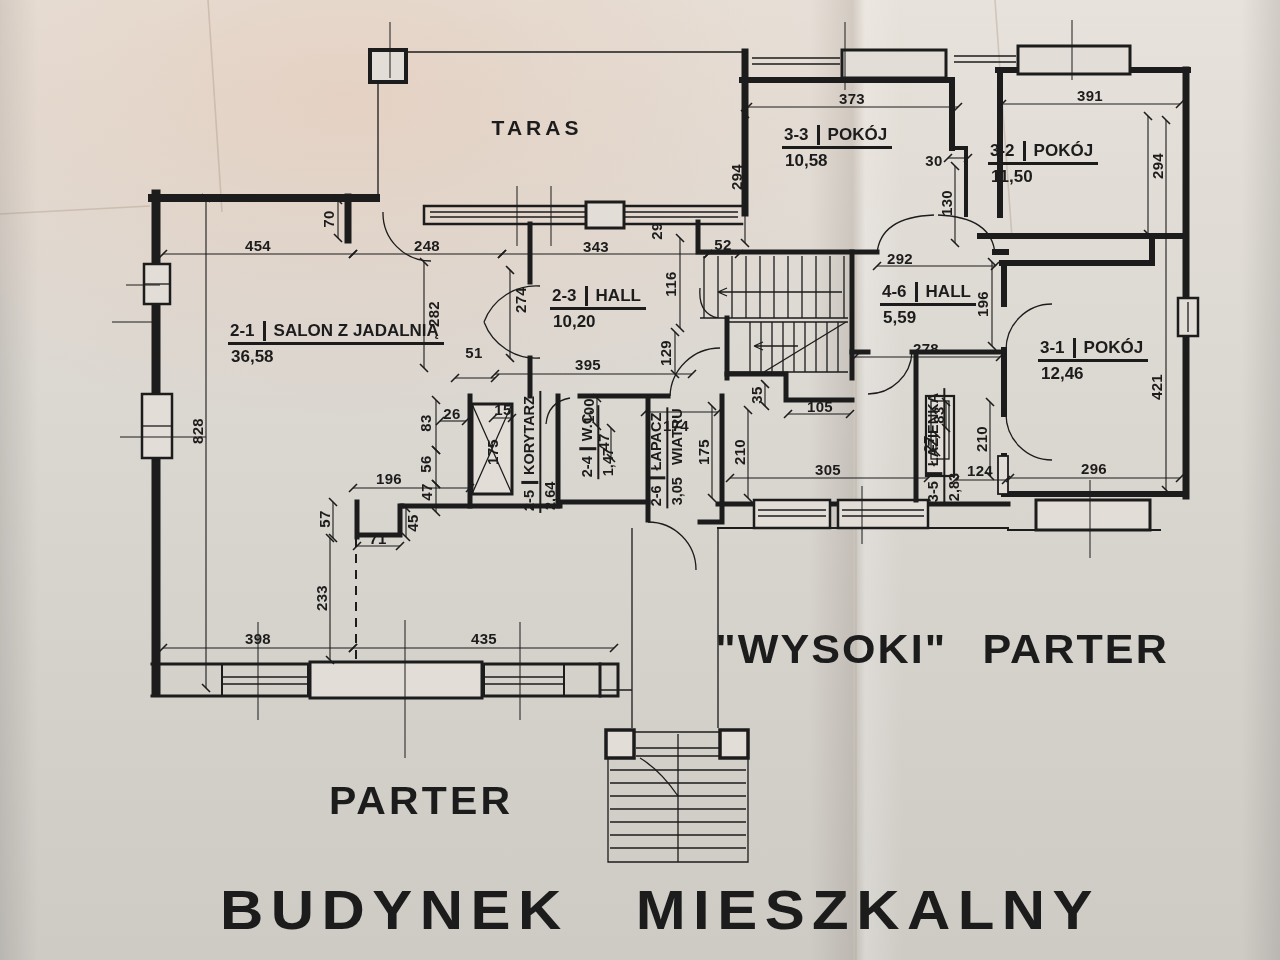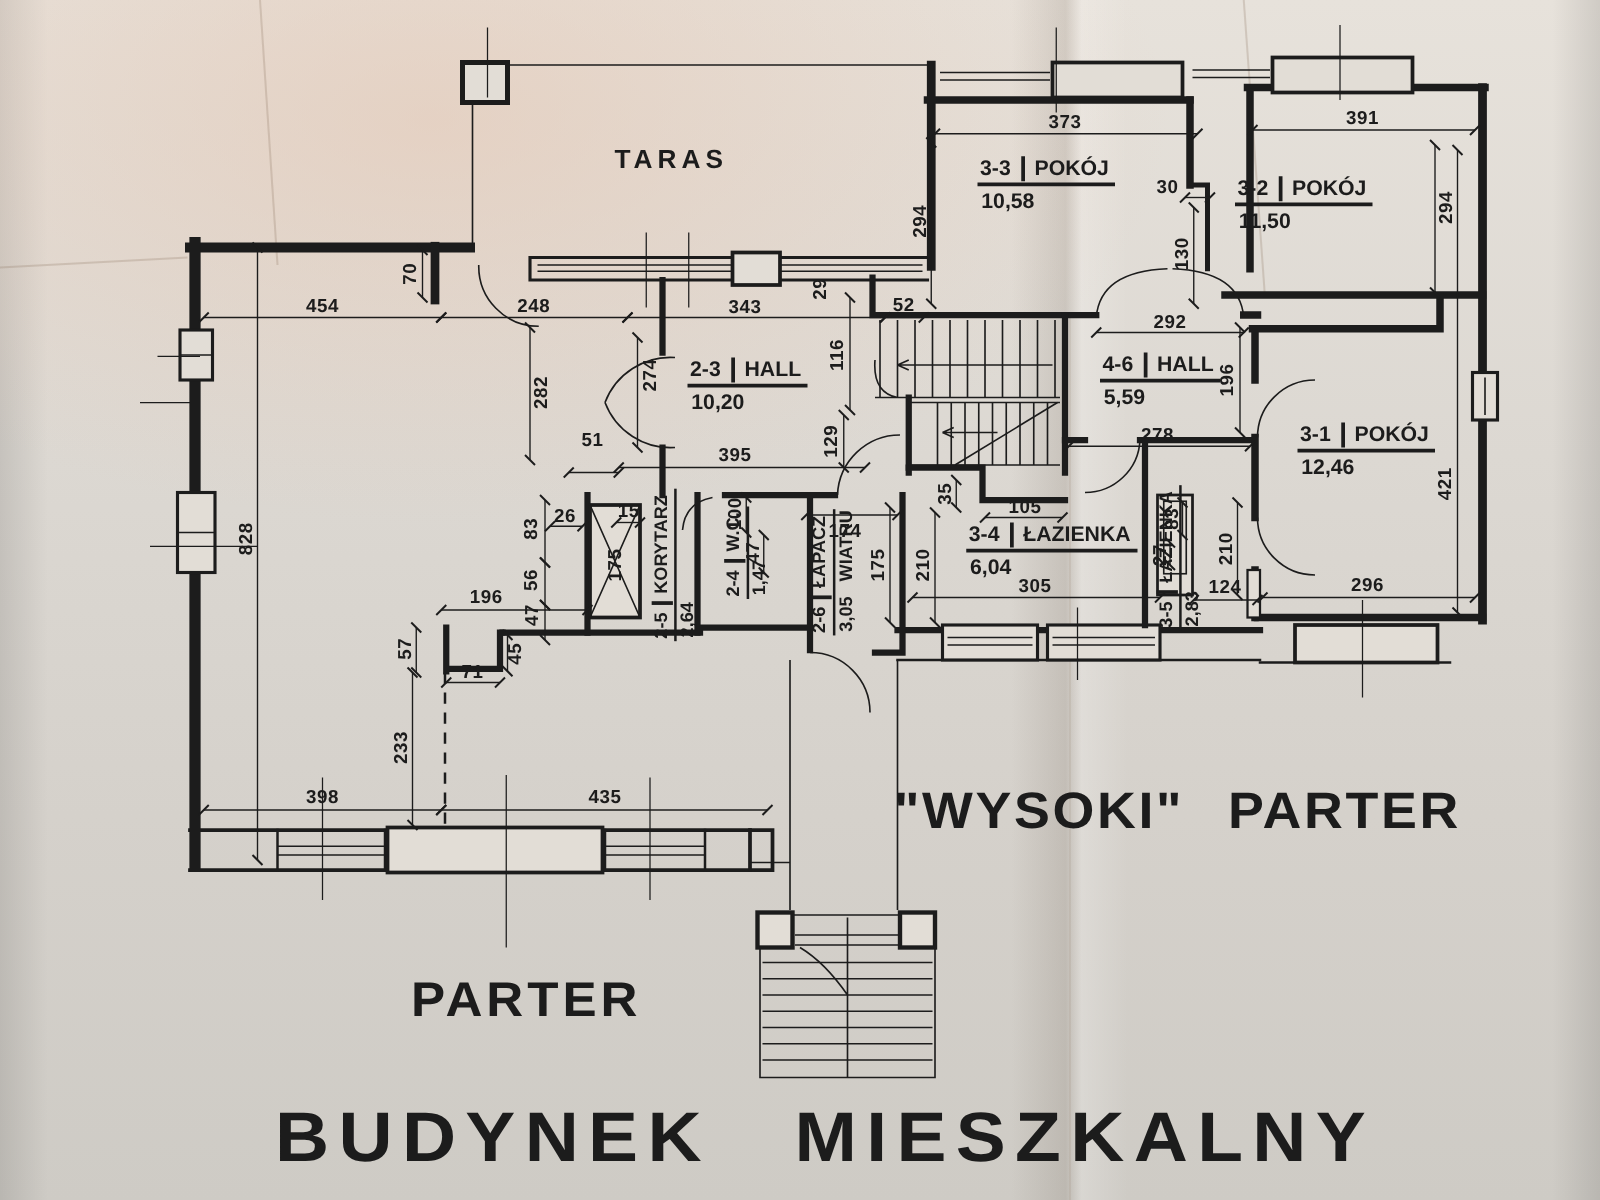--- a/index.html
+++ b/index.html
@@ -223,20 +223,28 @@
         <path class="dl" d="M353 648 H614"></path>
     <path class="dl" d="M206 198 V688"></path>
   </g>
 </svg>
 
 <div class="caption cap-taras" style="left:537px;top:128px">TARAS</div>
 <div class="caption cap-wysoki" style="left:942px;top:649px">"WYSOKI" PARTER</div>
 <div class="caption cap-parter" style="left:421px;top:801px">PARTER</div>
 <div class="caption cap-title" style="left:660px;top:909px">BUDYNEK MIESZKALNY</div>
 
+<div class="room" style="left:228px;top:321px">
+  <div class="rrow">
+        <span>2-1</span>
+        <span class="sep"></span>
+        <span>SALON Z JADALNIĄ</span>
+      </div>
+  <div class="rarea">36,58</div>
+</div>
 <div class="room" style="left:550px;top:286px">
   <div class="rrow">
         <span>2-3</span>
         <span class="sep"></span>
         <span>HALL</span>
       </div>
   <div class="rarea">10,20</div>
 </div>
 <div class="room" style="left:782px;top:125px">
   <div class="rrow">
@@ -262,28 +270,20 @@
       </div>
   <div class="rarea">5,59</div>
 </div>
 <div class="room" style="left:1038px;top:338px">
   <div class="rrow">
         <span>3-1</span>
         <span class="sep"></span>
         <span>POKÓJ</span>
       </div>
   <div class="rarea">12,46</div>
-</div>
-<div class="room" style="left:773px;top:418px">
-  <div class="rrow">
-        <span>3-4</span>
-        <span class="sep"></span>
-        <span>ŁAZIENKA</span>
-      </div>
-  <div class="rarea">6,04</div>
 </div>
 
 <div class="room v" style="left:540px;top:452px">
   <div class="rrow">
         <span>2-5</span>
         <span class="sep"></span>
         <span>KORYTARZ</span>
       </div>
   <div class="rrow2">
         <span>2,64</span>
@@ -322,25 +322,25 @@
 </div>
 
 <div class="dim h" style="left:258px;top:245px">454</div>
 <div class="dim v" style="left:328px;top:219px">70</div>
 <div class="dim h" style="left:427px;top:245px">248</div>
 <div class="dim h" style="left:596px;top:246px">343</div>
 <div class="dim v" style="left:656px;top:231px">29</div>
 <div class="dim h" style="left:723px;top:244px">52</div>
 <div class="dim h" style="left:852px;top:98px">373</div>
 <div class="dim v" style="left:736px;top:177px">294</div>
-<div class="dim h" style="left:934px;top:150px">30</div>
+<div class="dim h" style="left:934px;top:160px">30</div>
 <div class="dim v" style="left:946px;top:203px">130</div>
 <div class="dim h" style="left:1090px;top:95px">391</div>
 <div class="dim v" style="left:1157px;top:166px">294</div>
-<div class="dim h" style="left:936px;top:258px">292</div>
+<div class="dim h" style="left:900px;top:258px">292</div>
 <div class="dim v" style="left:670px;top:284px">116</div>
 <div class="dim v" style="left:520px;top:300px">274</div>
 <div class="dim v" style="left:433px;top:314px">282</div>
 <div class="dim v" style="left:982px;top:304px">196</div>
 <div class="dim h" style="left:926px;top:348px">278</div>
 <div class="dim v" style="left:665px;top:353px">129</div>
 <div class="dim h" style="left:588px;top:364px">395</div>
 <div class="dim h" style="left:474px;top:352px">51</div>
 <div class="dim h" style="left:676px;top:425px">174</div>
 <div class="dim v" style="left:588px;top:411px">100</div>

